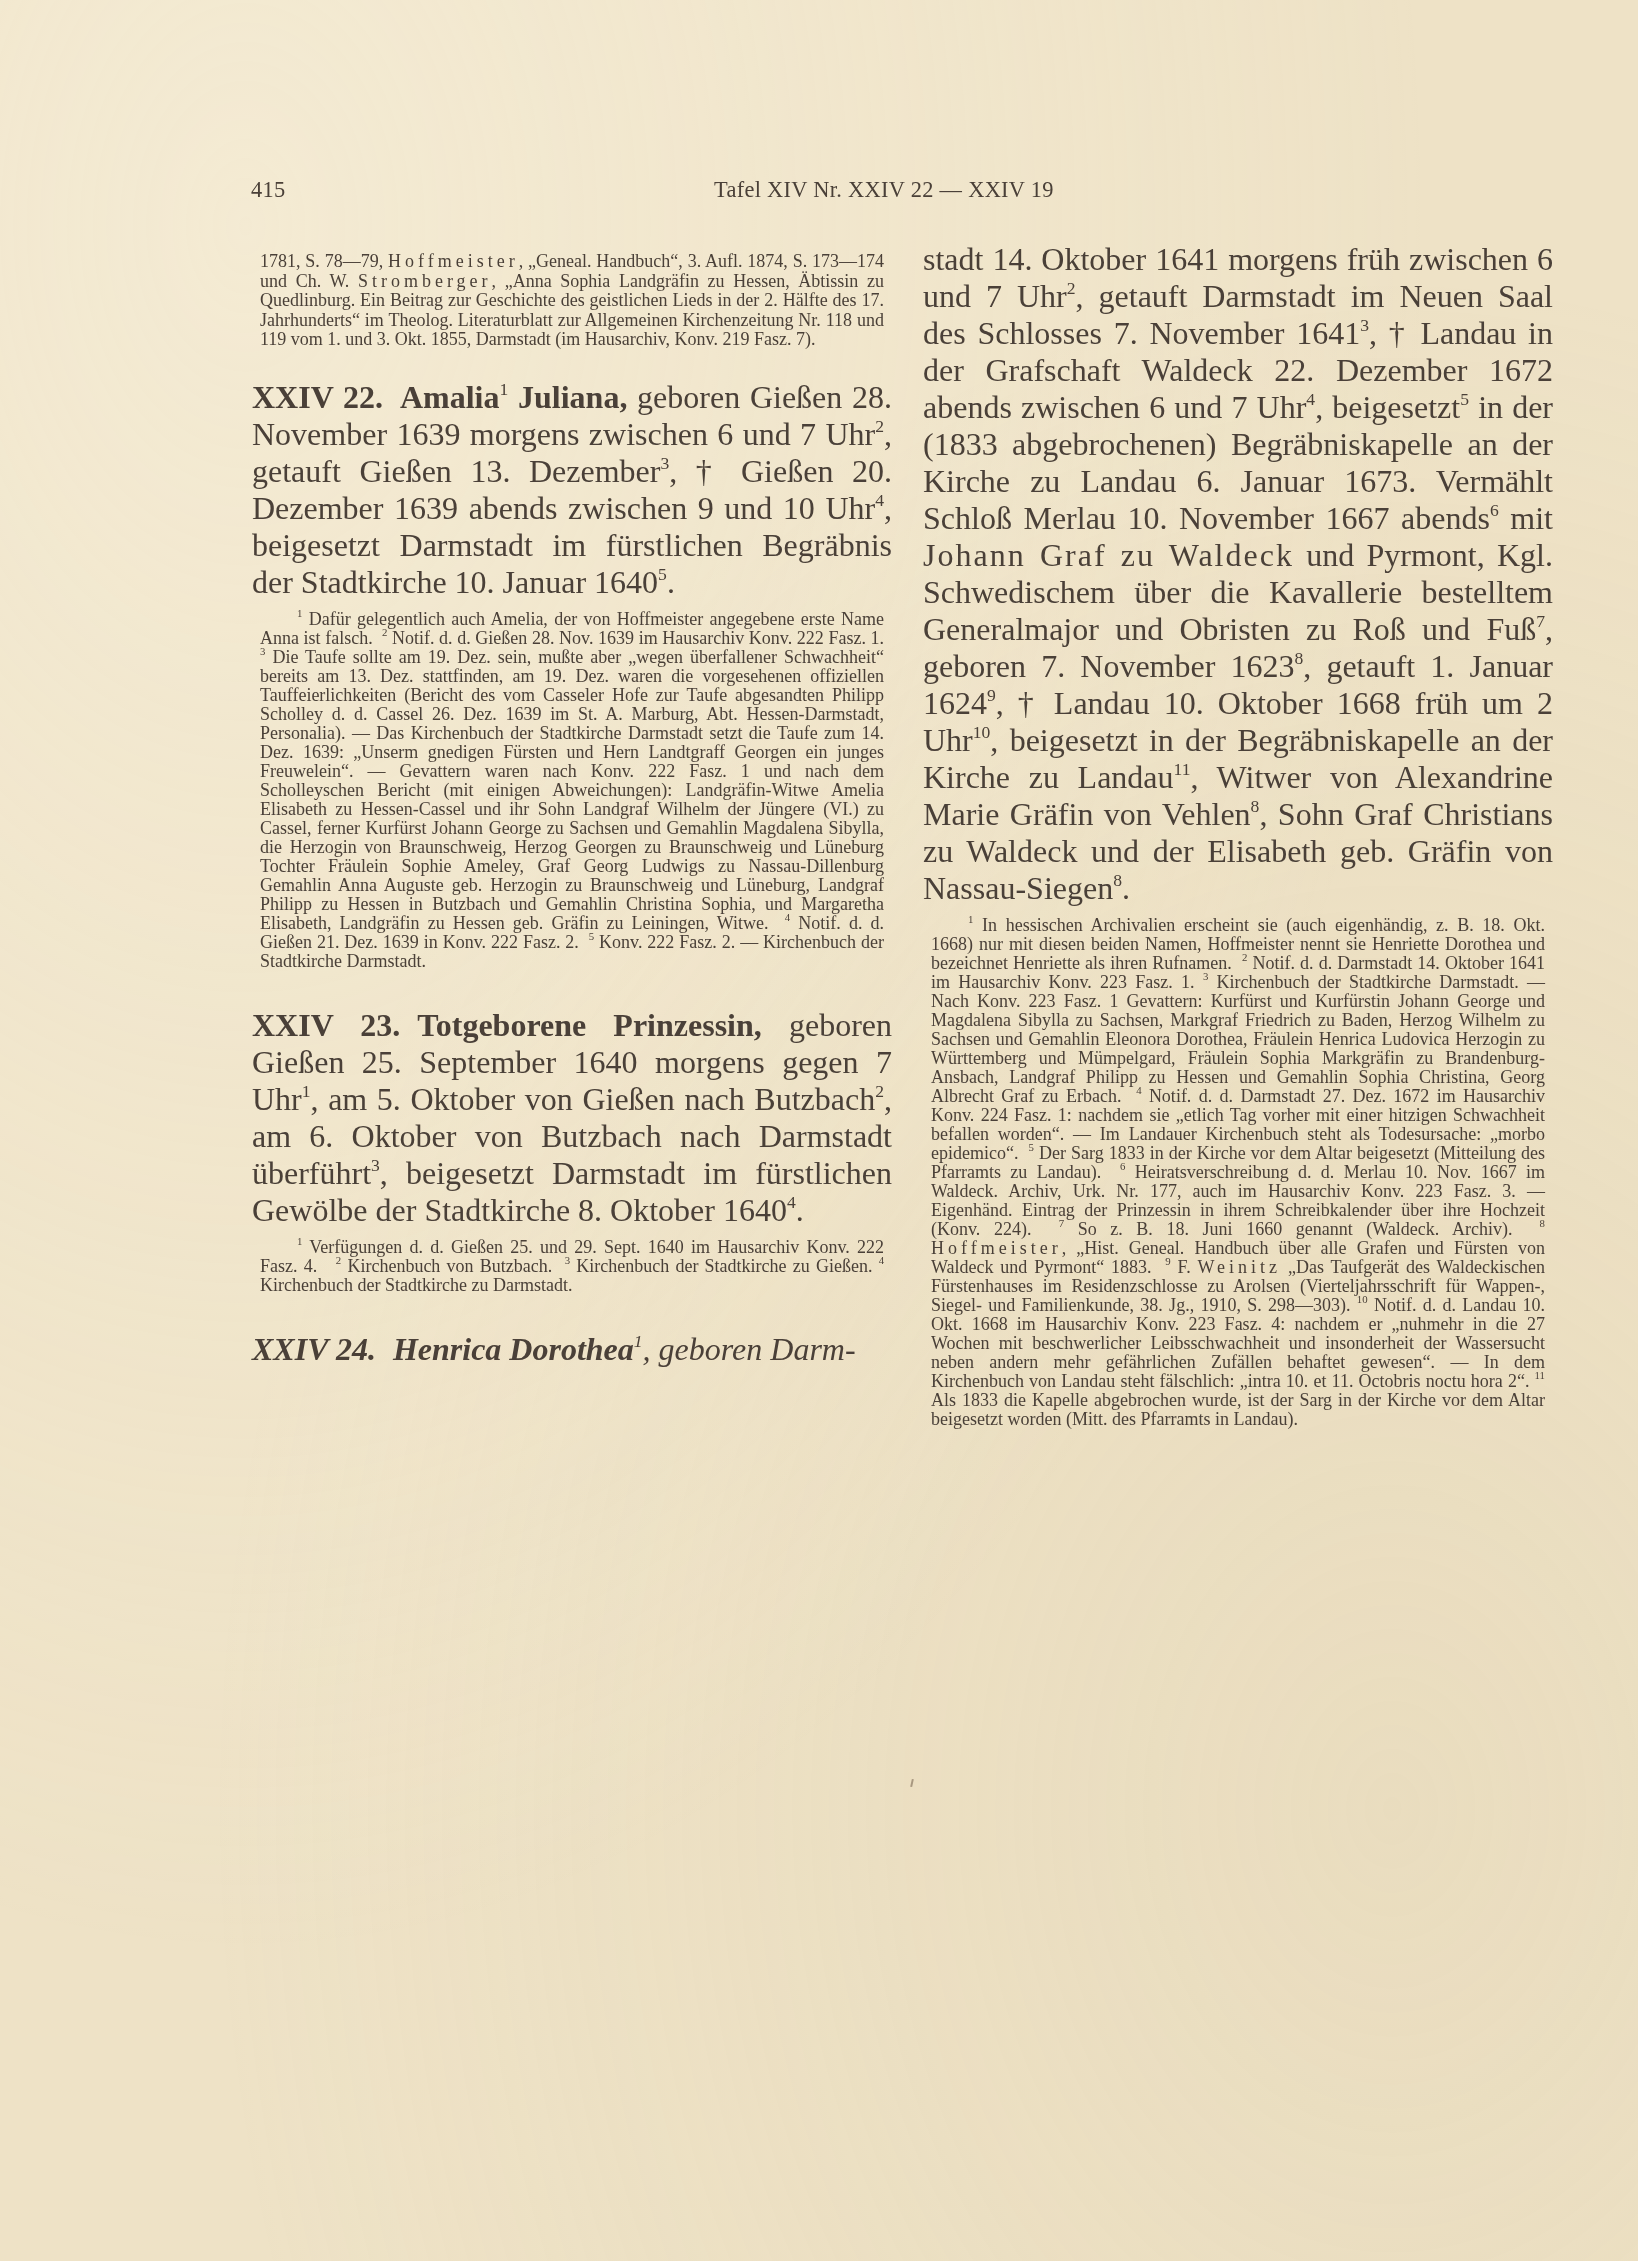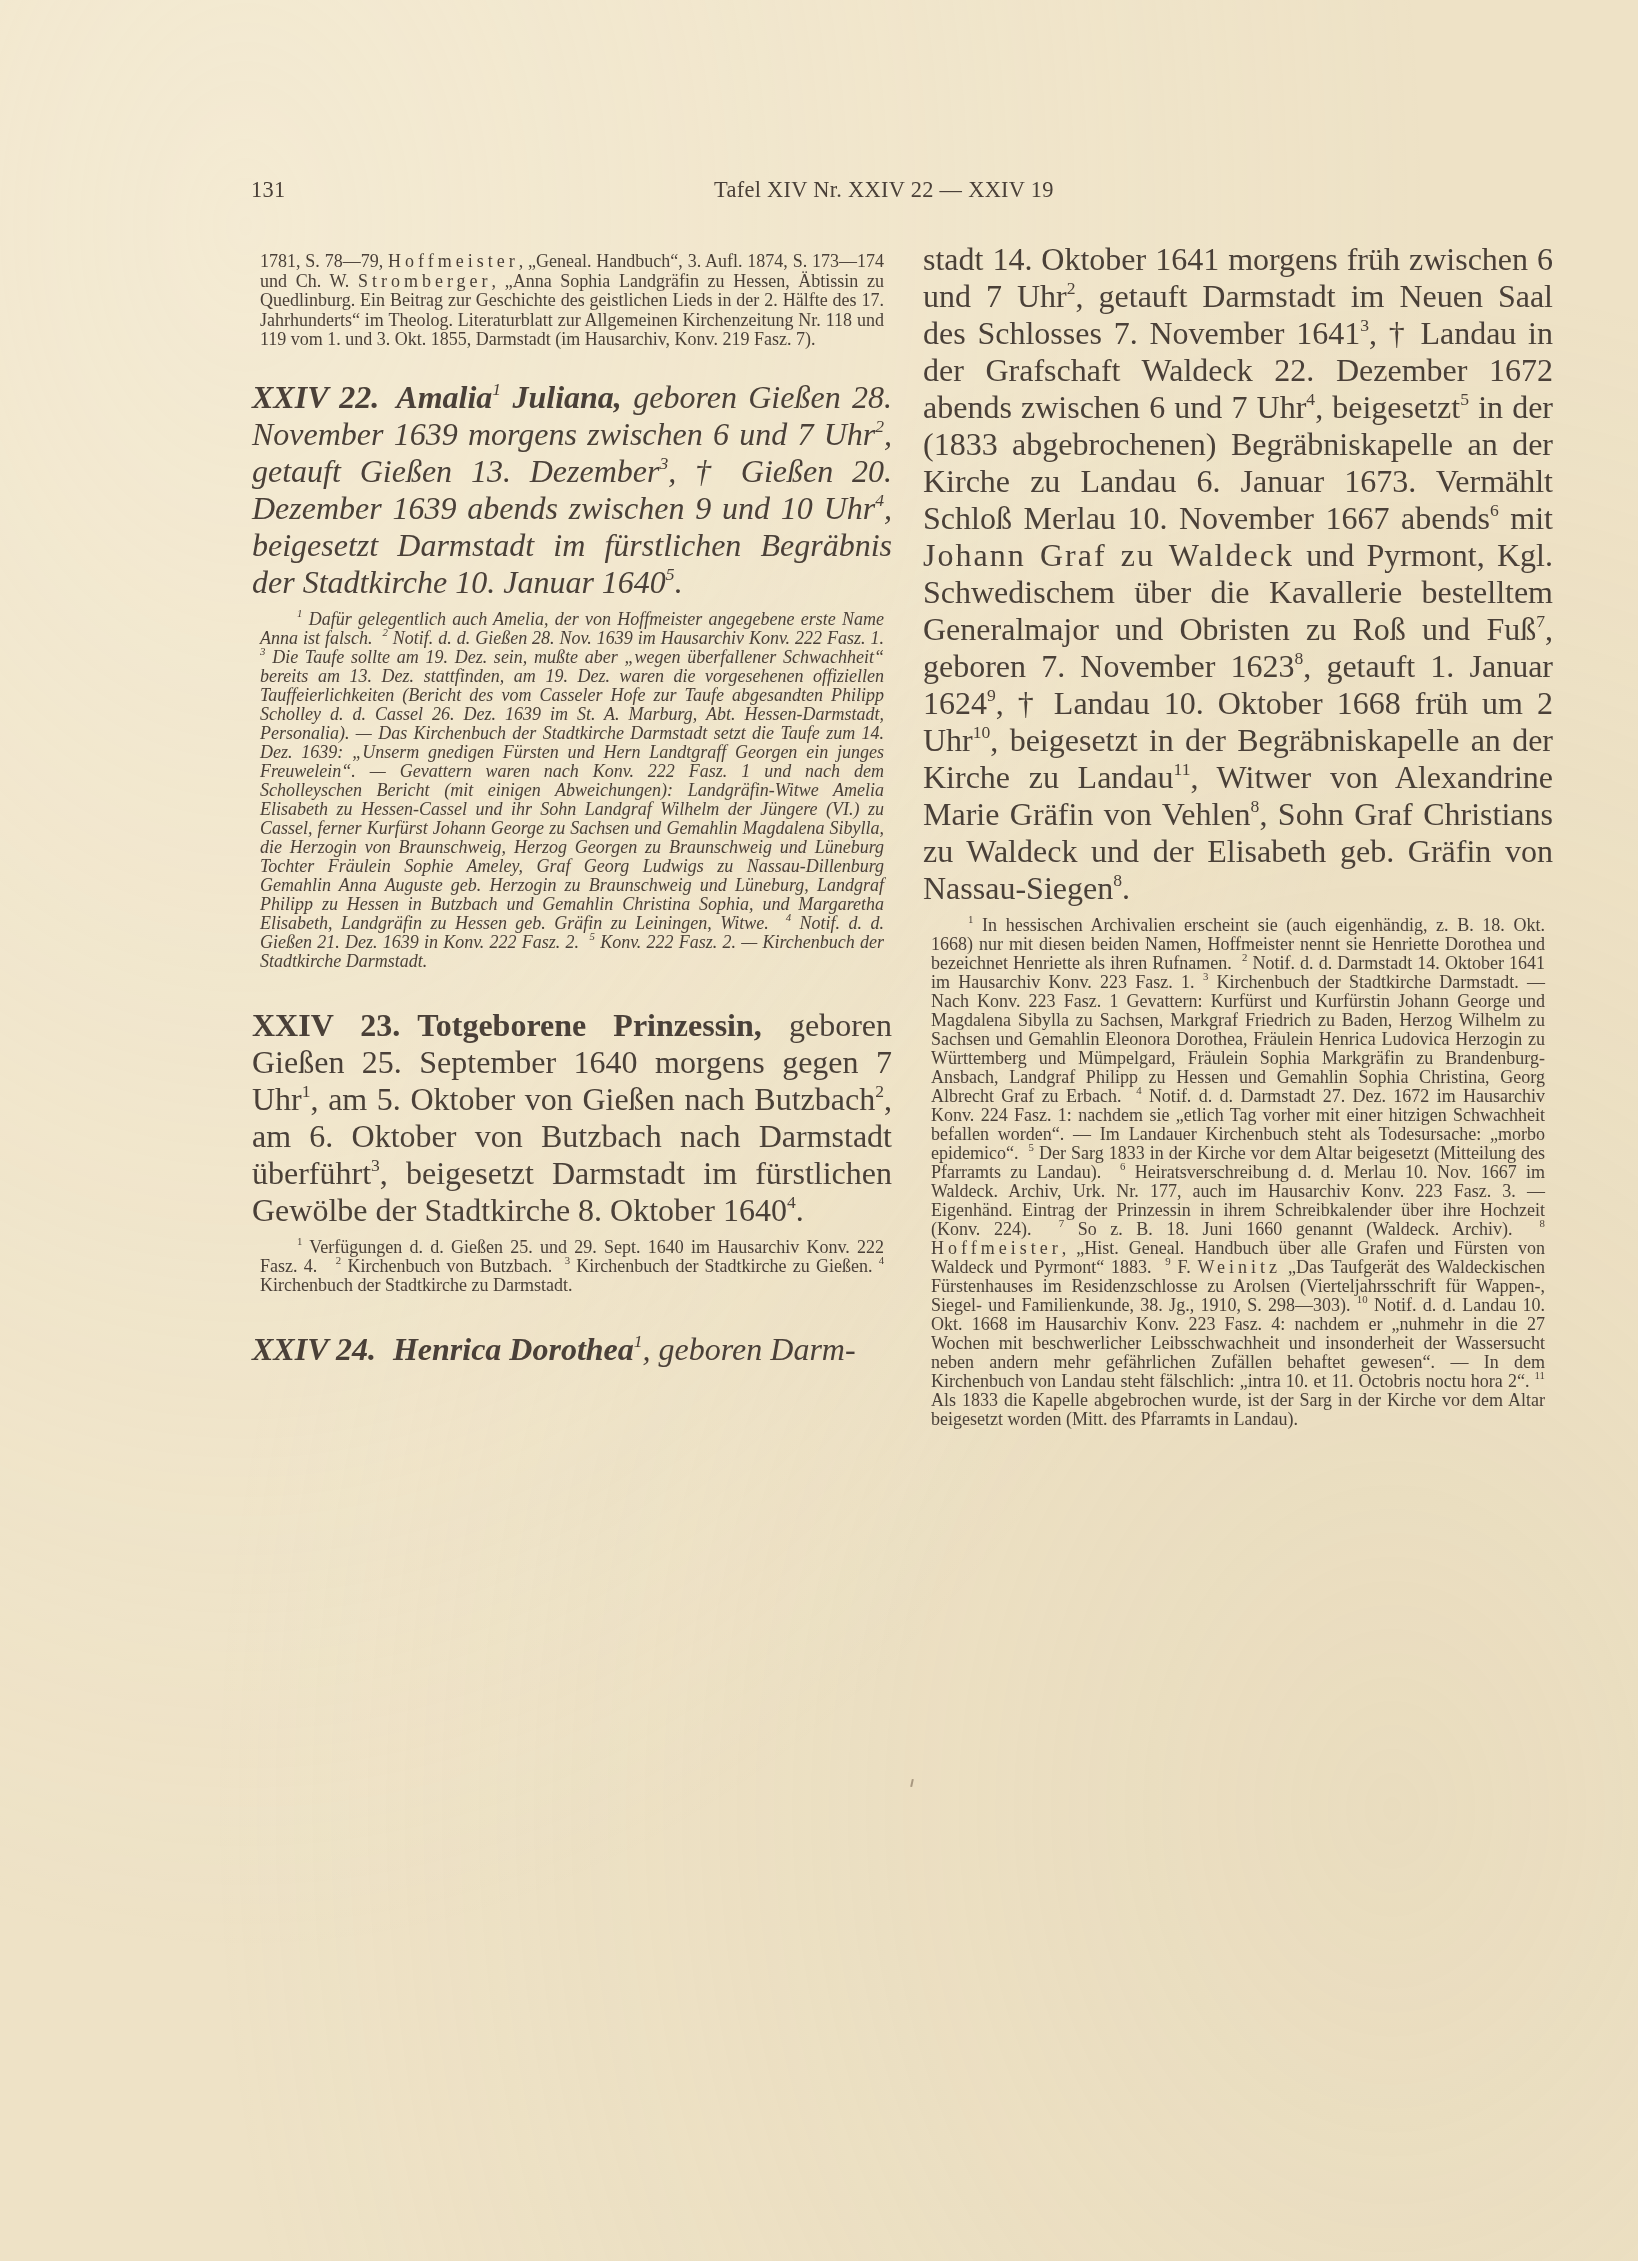--- a/index.html
+++ b/index.html
@@ -22,28 +22,28 @@
   .sp { letter-spacing:4px; }
   b { font-weight:bold; }
   sup { font-size:0.55em; vertical-align:0.75em; line-height:0; }
   .fnblock sup { font-size:0.6em; }
   .entry-num { font-weight:bold; margin-right:17px; }
   .gutter-mark { position:absolute; left:911px; top:1779px; width:2px; height:8px; background:#A89880; transform:rotate(12deg); }
 </style>
 </head>
 <body>
 
-<div class="abs hdr" style="left:251px;">131</div>
+<div class="abs hdr" style="left:251px;">415</div>
 <div class="abs hdr" style="left:714px;">Tafel XIV Nr. XXIV 22 — XXIV 19</div>
 
 <div class="col left" style="top:244px;">
 
   <p class="fn" style="line-height:19.5px;"><span>1781, S. 78—79, </span><span class="sp">Hoffmeister</span><span>, „Geneal. Handbuch“, 3. Aufl. 1874, S. 173—174 und Ch. W. </span><span class="sp">Stromberger</span><span>, „Anna Sophia Landgräfin zu Hessen, Äbtissin zu Quedlinburg. Ein Beitrag zur Geschichte des geistlichen Lieds in der 2. Hälfte des 17. Jahrhunderts“ im Theolog. Literaturblatt zur Allgemeinen Kirchenzeitung Nr. 118 und 119 vom 1. und 3. Okt. 1855, Darmstadt (im Hausarchiv, Konv. 219 Fasz. 7).</span></p>
 
-  <div style="margin-top:29px;font-style:italic;">
+  <div style="margin-top:29px;">
     <p class="body-text"><span class="entry-num">XXIV 22.</span><b>Amalia</b><sup>1</sup> <b>Juliana,</b><span> geboren Gießen 28. November 1639 morgens zwischen 6 und 7 Uhr</span><sup>2</sup><span>, getauft Gießen 13. Dezember</span><sup>3</sup><span>, † Gießen 20. Dezember 1639 abends zwischen 9 und 10 Uhr</span><sup>4</sup><span>, beigesetzt Darmstadt im fürstlichen Begräbnis der Stadtkirche 10. Januar 1640</span><sup>5</sup><span>.</span></p>
 
     <p class="fn indent fnblock" style="margin-top:9.2px;"><sup>1</sup> <span>Dafür gelegentlich auch Amelia, der von Hoffmeister angegebene erste Name Anna ist falsch.</span> &nbsp;<sup>2</sup> <span>Notif. d. d. Gießen 28. Nov. 1639 im Hausarchiv Konv. 222 Fasz. 1.</span> <sup>3</sup> <span>Die Taufe sollte am 19. Dez. sein, mußte aber „wegen überfallener Schwachheit“ bereits am 13. Dez. stattfinden, am 19. Dez. waren die vorgesehenen offiziellen Tauffeierlichkeiten (Bericht des vom Casseler Hofe zur Taufe abgesandten Philipp Scholley d. d. Cassel 26. Dez. 1639 im St. A. Marburg, Abt. Hessen-Darmstadt, Personalia). — Das Kirchenbuch der Stadtkirche Darmstadt setzt die Taufe zum 14. Dez. 1639: „Unserm gnedigen Fürsten und Hern Landtgraff Georgen ein junges Freuwelein“. — Gevattern waren nach Konv. 222 Fasz. 1 und nach dem Scholleyschen Bericht (mit einigen Abweichungen): Landgräfin-Witwe Amelia Elisabeth zu Hessen-Cassel und ihr Sohn Landgraf Wilhelm der Jüngere (VI.) zu Cassel, ferner Kurfürst Johann George zu Sachsen und Gemahlin Magdalena Sibylla, die Herzogin von Braunschweig, Herzog Georgen zu Braunschweig und Lüneburg Tochter Fräulein Sophie Ameley, Graf Georg Ludwigs zu Nassau-Dillenburg Gemahlin Anna Auguste geb. Herzogin zu Braunschweig und Lüneburg, Landgraf Philipp zu Hessen in Butzbach und Gemahlin Christina Sophia, und Margaretha Elisabeth, Landgräfin zu Hessen geb. Gräfin zu Leiningen, Witwe.</span> &nbsp;<sup>4</sup> <span>Notif. d. d. Gießen 21. Dez. 1639 in Konv. 222 Fasz. 2.</span> &nbsp;<sup>5</sup> <span>Konv. 222 Fasz. 2. — Kirchenbuch der Stadtkirche Darmstadt.</span></p>
   </div>
 
   <div style="margin-top:36px;">
     <p class="body-text"><span class="entry-num">XXIV 23.</span><b>Totgeborene Prinzessin,</b><span> geboren Gießen 25. September 1640 morgens gegen 7 Uhr</span><sup>1</sup><span>, am 5. Oktober von Gießen nach Butzbach</span><sup>2</sup><span>, am 6. Oktober von Butzbach nach Darmstadt überführt</span><sup>3</sup><span>, beigesetzt Darmstadt im fürstlichen Gewölbe der Stadtkirche 8. Oktober 1640</span><sup>4</sup><span>.</span></p>
 
     <p class="fn indent fnblock" style="margin-top:9.2px;"><sup>1</sup> <span>Verfügungen d. d. Gießen 25. und 29. Sept. 1640 im Hausarchiv Konv. 222 Fasz. 4.</span> &nbsp;&nbsp;<sup>2</sup> <span>Kirchenbuch von Butzbach.</span> &nbsp;<sup>3</sup> <span>Kirchenbuch der Stadtkirche zu Gießen.</span> <sup>4</sup> <span>Kirchenbuch der Stadtkirche zu Darmstadt.</span></p>
   </div>

